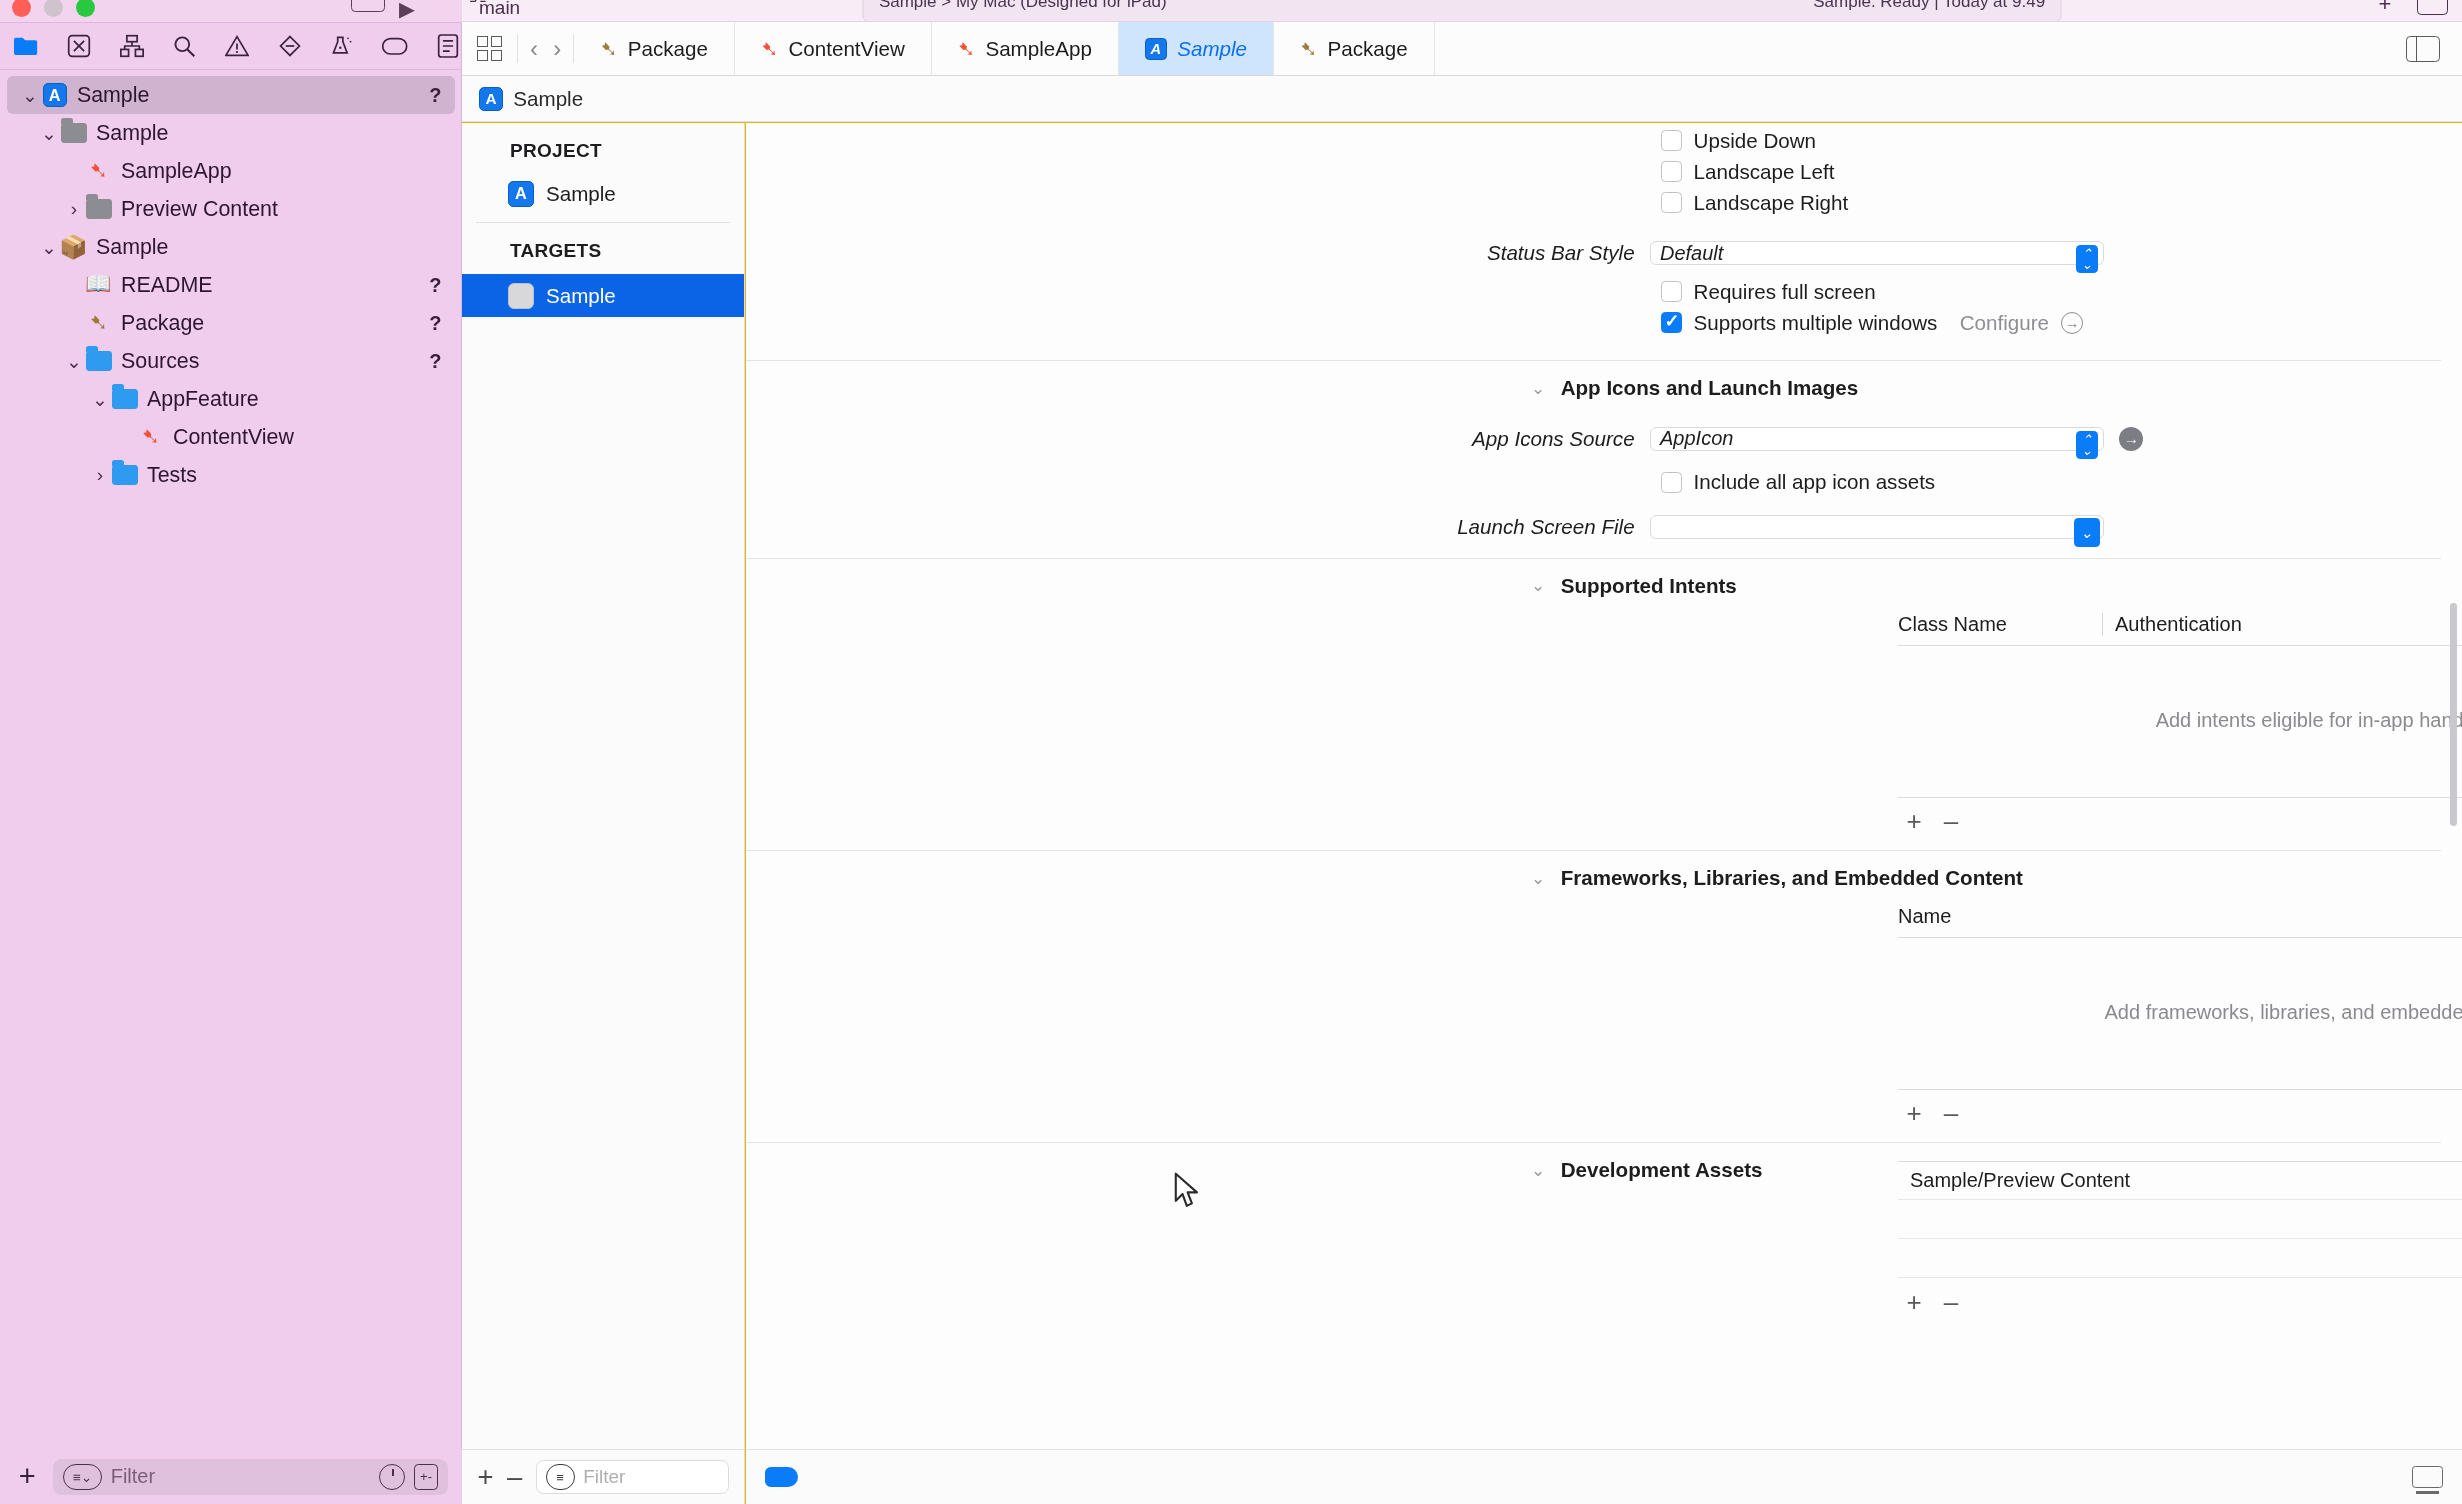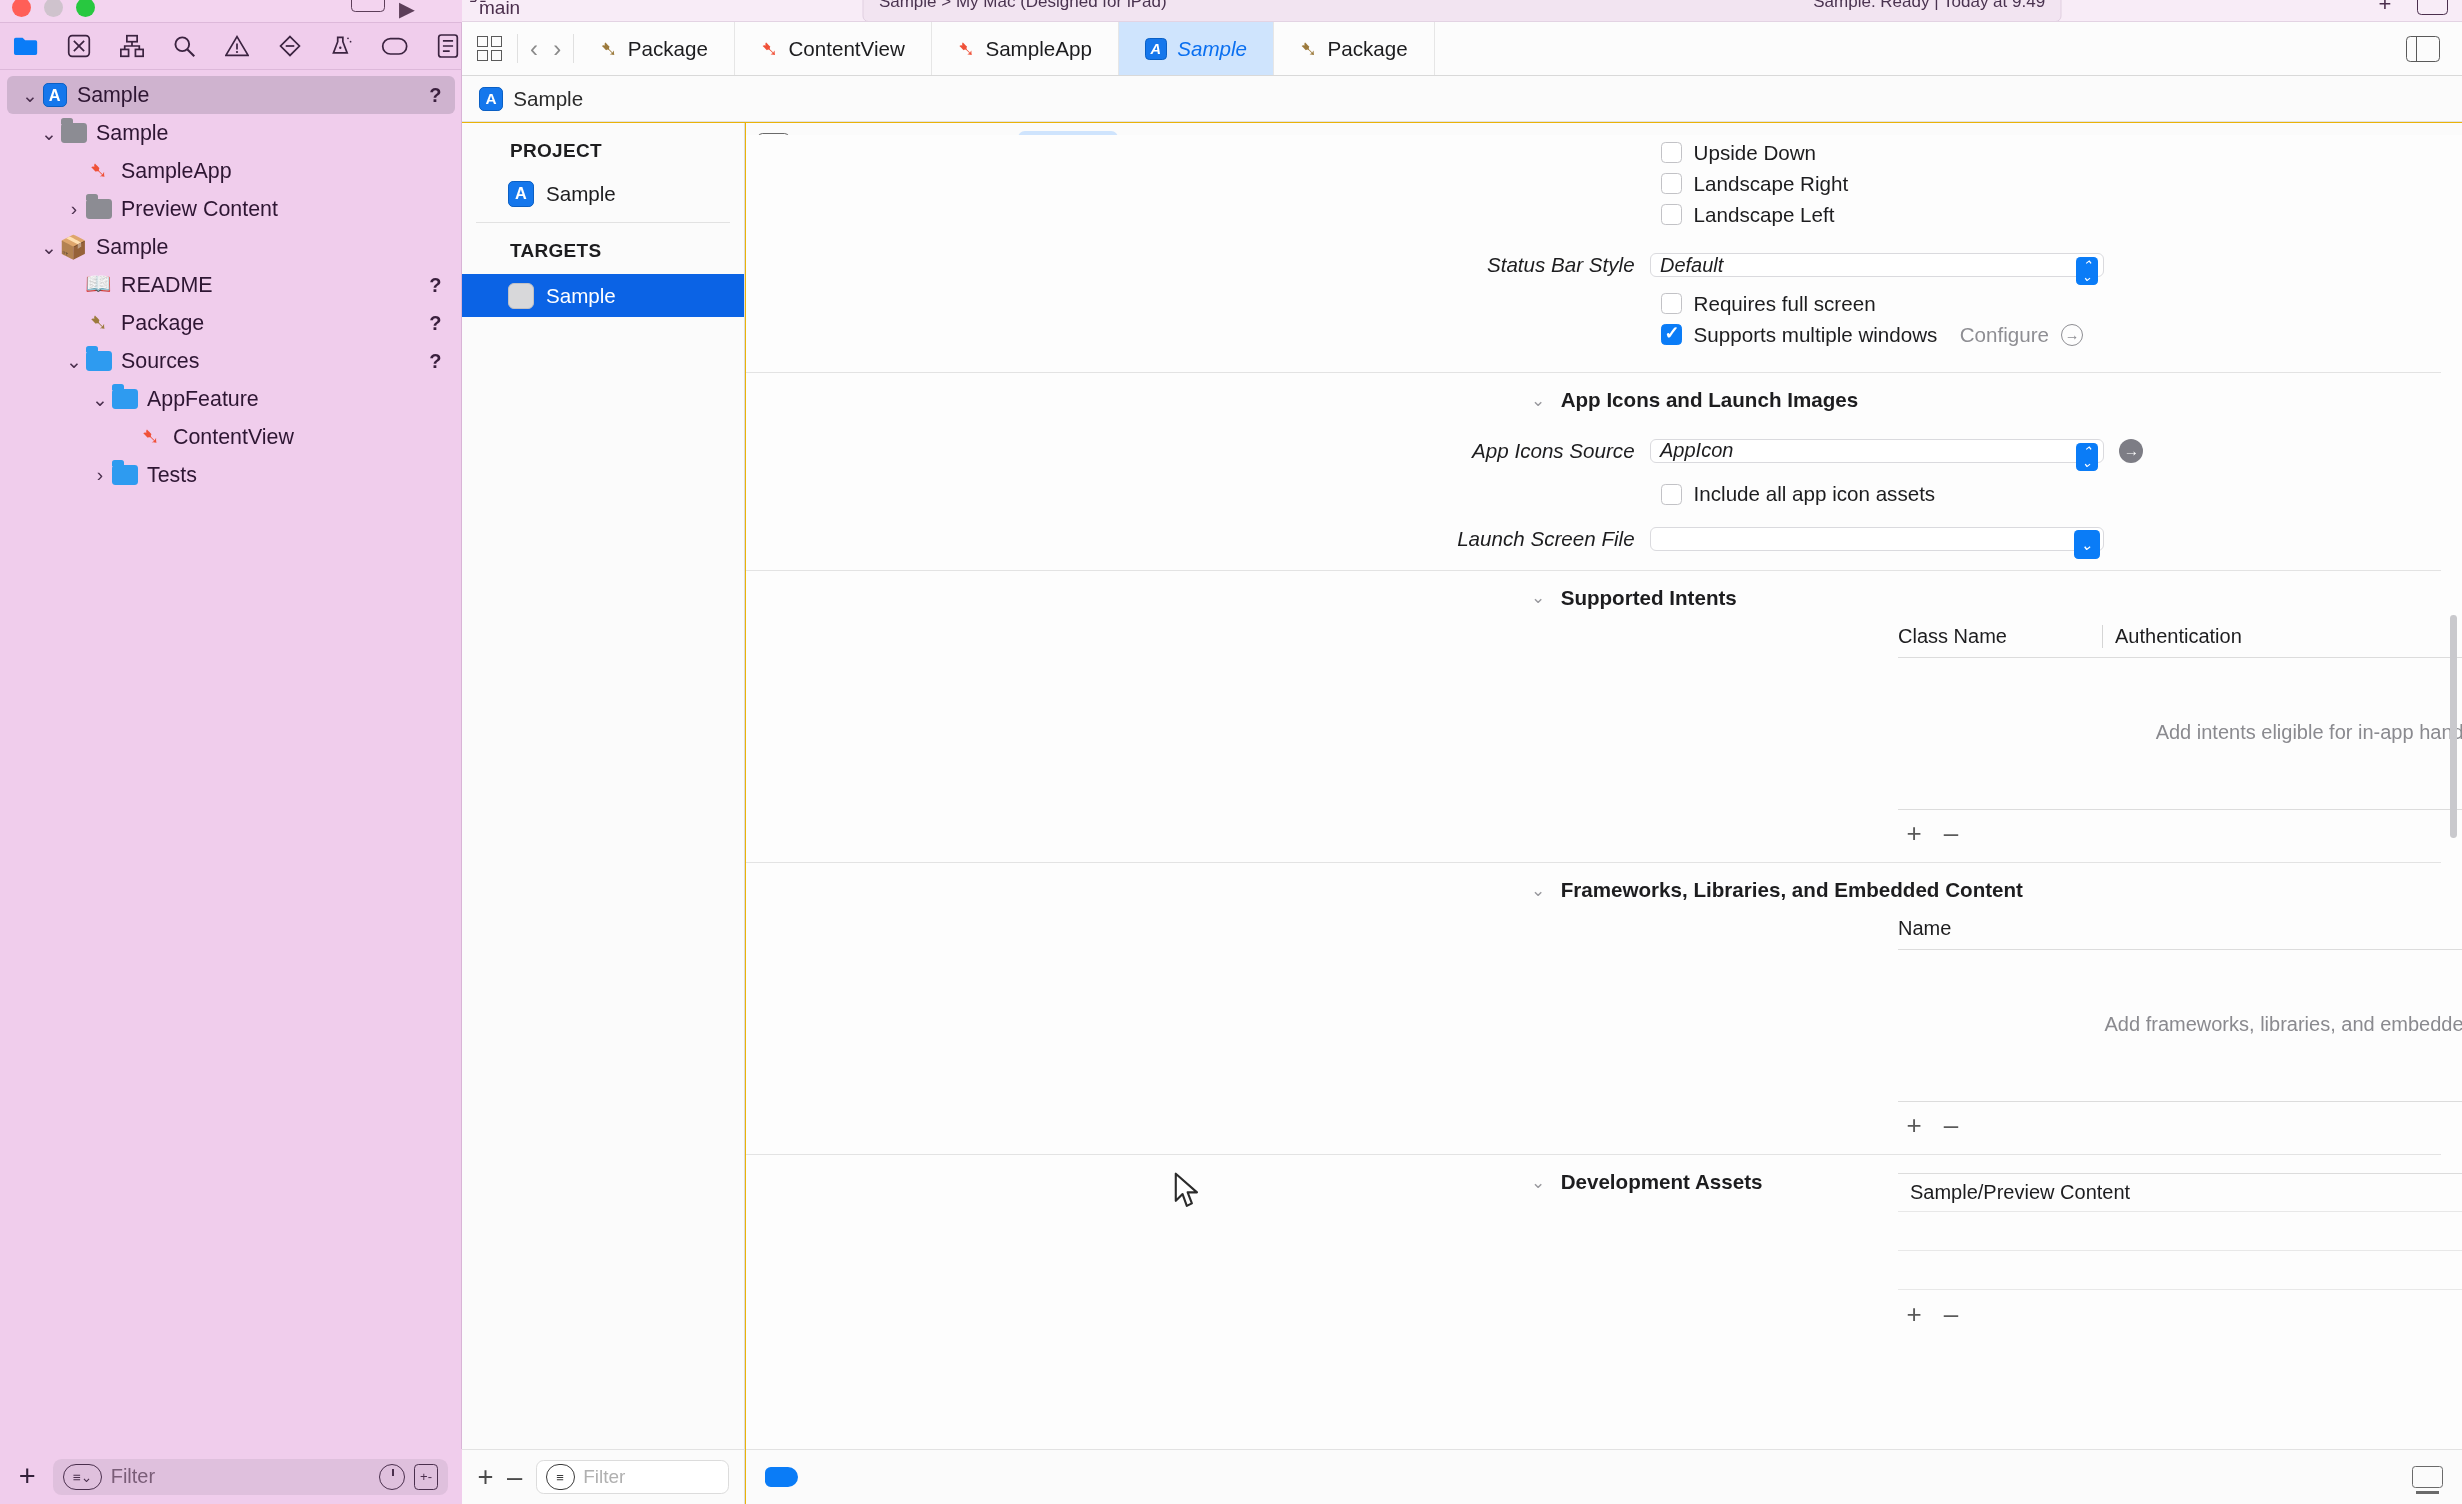--- a/index.html
+++ b/index.html
@@ -156,21 +156,21 @@
   }
   .ib-plus { font-size:27.4px;color:#4a4a4a;line-height:1; }
   .ib-minus { font-size:27.4px;color:#4a4a4a;line-height:1; }
   .ib-filter { flex:1;height:34px;border:0.9px solid #dcdcdc;border-radius:7.7px;background:#fff;
      display:flex;align-items:center;gap:8.6px;padding:0 8.6px;color:#b0b0b0;font-size:19px;}
   .ib-filter .oval-icon2 { width:29px;height:26px;border:1.7px solid #3a3a3a;border-radius:13.7px;display:flex;align-items:center;justify-content:center;color:#3a3a3a;font-size:13px;}
 
   
   .settings {
     position:absolute; left: 284px; top: 123px; right: 0; bottom: 55px;
-    background:#fdfdfd; overflow:hidden;margin-top:12px;
+    background:#fdfdfd; overflow:hidden;
   }
   .sview { position:absolute; left:0; top:0; right: 20.6px; bottom:0; }
   .secblock { position: relative; border-bottom: 0.9px solid #e3e3e3; }
   .chk-list { padding-left: 0; }
   .chkrow { display:flex; align-items:center; gap: 12px; height: 31px; padding-left: 915px; }
   .cbox { width:20.6px;height:20.6px;border:1.3px solid #c2c2c6; border-radius:4.3px; background:#fff; flex:none;}
   .cbox.checked { background:#0a7cf7; border-color:#0a7cf7; position:relative; }
   .cbox.checked::after { content:"✓"; position:absolute; left:2.6px; top:-3.4px; color:#fff; font-size:18px; font-weight:bold;}
   .clabel { font-size: 20.6px; color:#1d1d1f; }
   .clabel.muted { color:#8e8e93; }
@@ -499,25 +499,25 @@
       <div class="sview" style="top:-17px;">
 
         <div class="secblock" style="padding-top:19px;">
           <div class="chk-list" id="orientchks">
               <div class="chkrow">
                 <span class="cbox"></span>
                 <span class="clabel">Upside Down</span>
               </div>
               <div class="chkrow">
                 <span class="cbox"></span>
-                <span class="clabel">Landscape Right</span>
+                <span class="clabel">Landscape Left</span>
               </div>
               <div class="chkrow">
                 <span class="cbox"></span>
-                <span class="clabel">Landscape Left</span>
+                <span class="clabel">Landscape Right</span>
               </div>
             </div>
 
           <div class="fieldrow" style="margin-top:12px;">
             <div class="flabel">Status Bar Style</div>
             <div class="fcombo">
               <span>Default</span>
               <span class="stepper">
                   <span>⌃</span>
                   <span>⌄</span>

